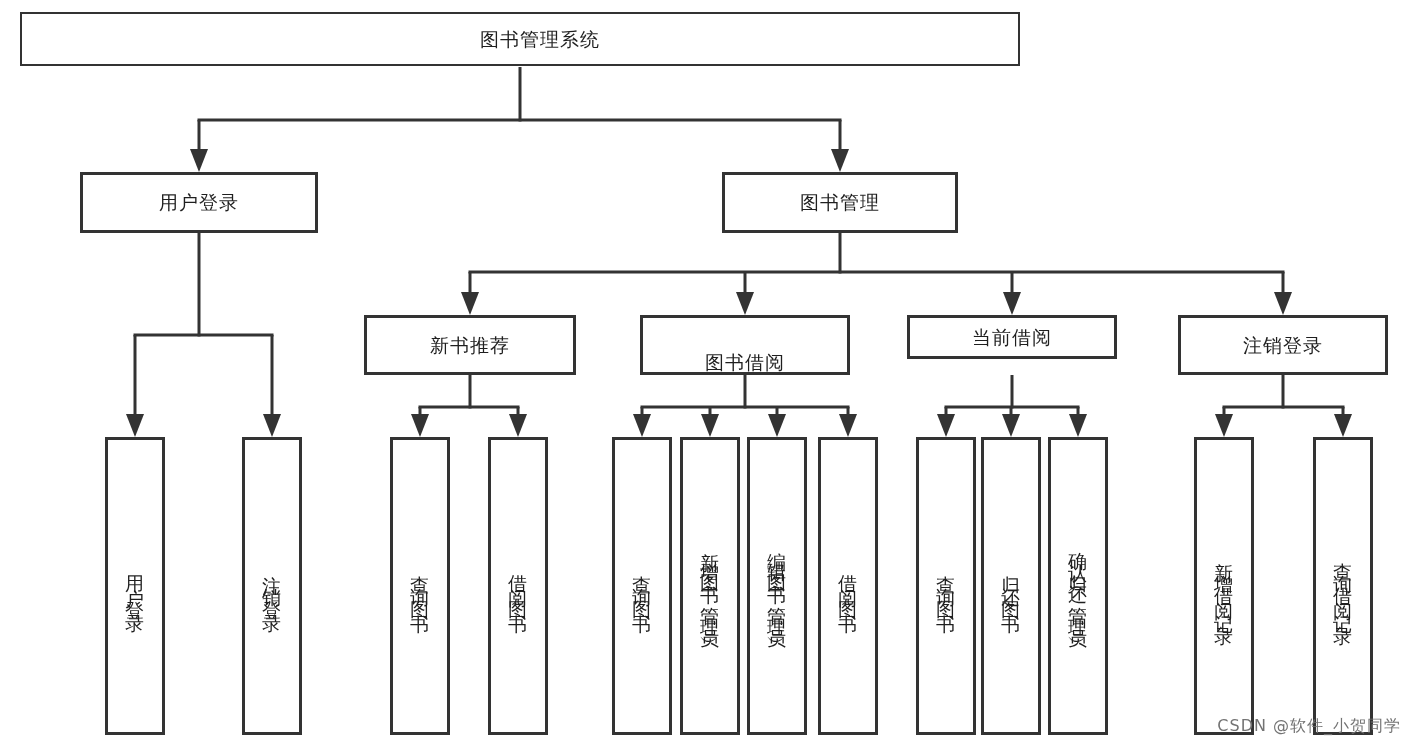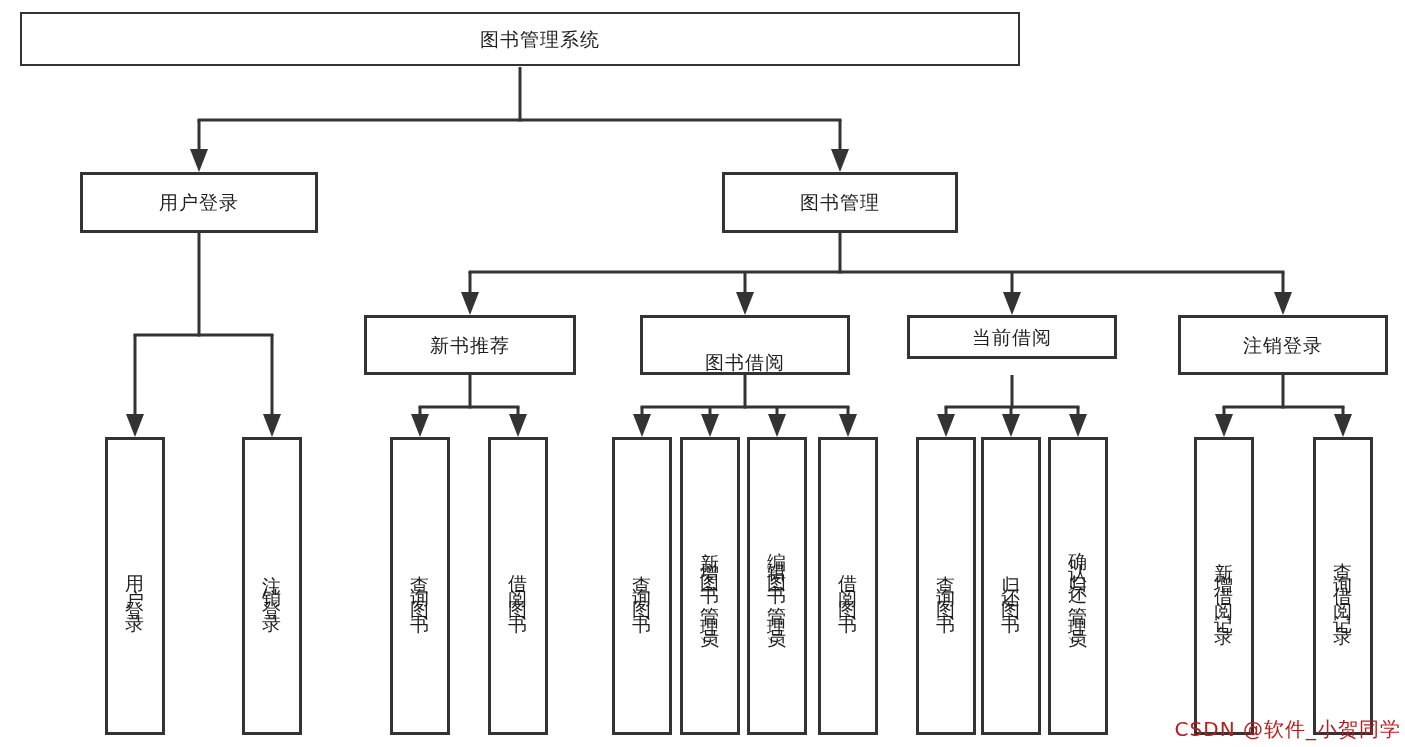--- a/index.html
+++ b/index.html
@@ -41,23 +41,23 @@
     font-size: 19px;
     letter-spacing: 13px;
     line-height: 1;
     white-space: nowrap;
   }
   .v-label.tight { letter-spacing: 11px; }
   #watermark {
     position: absolute;
     right: 4px;
     top: 716px;
-    font-size: 20px;
+    font-size: 16px;
     letter-spacing: 1px;
-    color: #b91c1c;
+    color: #737373;
     z-index: 5;
     white-space: nowrap;
   }
 </style>
 </head>
 <body>
 
 <div id="canvas">
 
   <svg id="edges" viewBox="0 0 1405 747" xmlns="http://www.w3.org/2000/svg">

